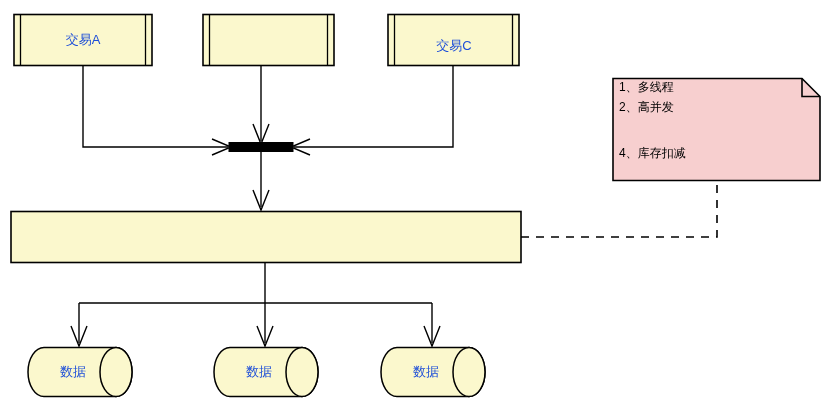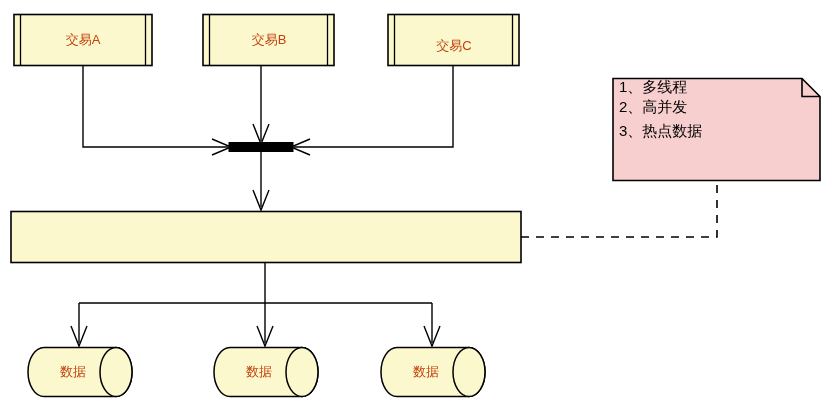--- a/index.html
+++ b/index.html
@@ -22,30 +22,30 @@
     left: 0;
     top: 0;
     width: 832px;
     height: 413px;
   }
   .node-label {
     position: absolute;
     display: flex;
     align-items: center;
     justify-content: center;
-    color: #c2410c;
+    color: #1d4ed8;
     font-size: 13px;
     line-height: 1.3;
     white-space: nowrap;
     pointer-events: none;
   }
   .note-text {
     position: absolute;
     color: #000000;
-    font-size: 15px;
+    font-size: 12px;
     line-height: 22px;
     white-space: nowrap;
   }
 </style>
 </head>
 <body>
 
 <div id="canvas">
 
   <svg id="svg-layer" viewBox="0 0 832 413">
@@ -122,28 +122,27 @@
 
     <g>
       <path d="M397,347.5 L469,347.5 A16,24.5 0 0 1 469,396.5 L397,396.5 A16,24.5 0 0 1 397,347.5 Z" fill="#fbf8cd" stroke="#000000" stroke-width="1.5"></path>
       <ellipse cx="469" cy="372" rx="16" ry="24.5" fill="#fbf8cd" stroke="#000000" stroke-width="1.5"></ellipse>
     </g>
 
   </svg>
 
   <div class="node-label" style="left:20px; top:15px; width:126px; height:50px;">交易A</div>
 
-  <div class="node-label" style="left:210px; top:15px; width:118px; height:50px;">交易B</div>
 
   <div class="node-label" style="left:395px; top:15px; width:118px; height:62px;">交易C</div>
 
 
   <div class="node-label" style="left:33px; top:348px; width:80px; height:48px;">数据</div>
 
   <div class="node-label" style="left:219px; top:348px; width:80px; height:48px;">数据</div>
 
   <div class="node-label" style="left:386px; top:348px; width:80px; height:48px;">数据</div>
 
   <div class="note-text" style="left:619px; top:76px;">1、多线程</div>
   <div class="note-text" style="left:619px; top:96px;">2、高并发</div>
-  <div class="note-text" style="left:619px; top:120px;">3、热点数据</div>
+  <div class="note-text" style="left:619px; top:142px;">4、库存扣减</div>
 
 </div>
 
 </body></html>

